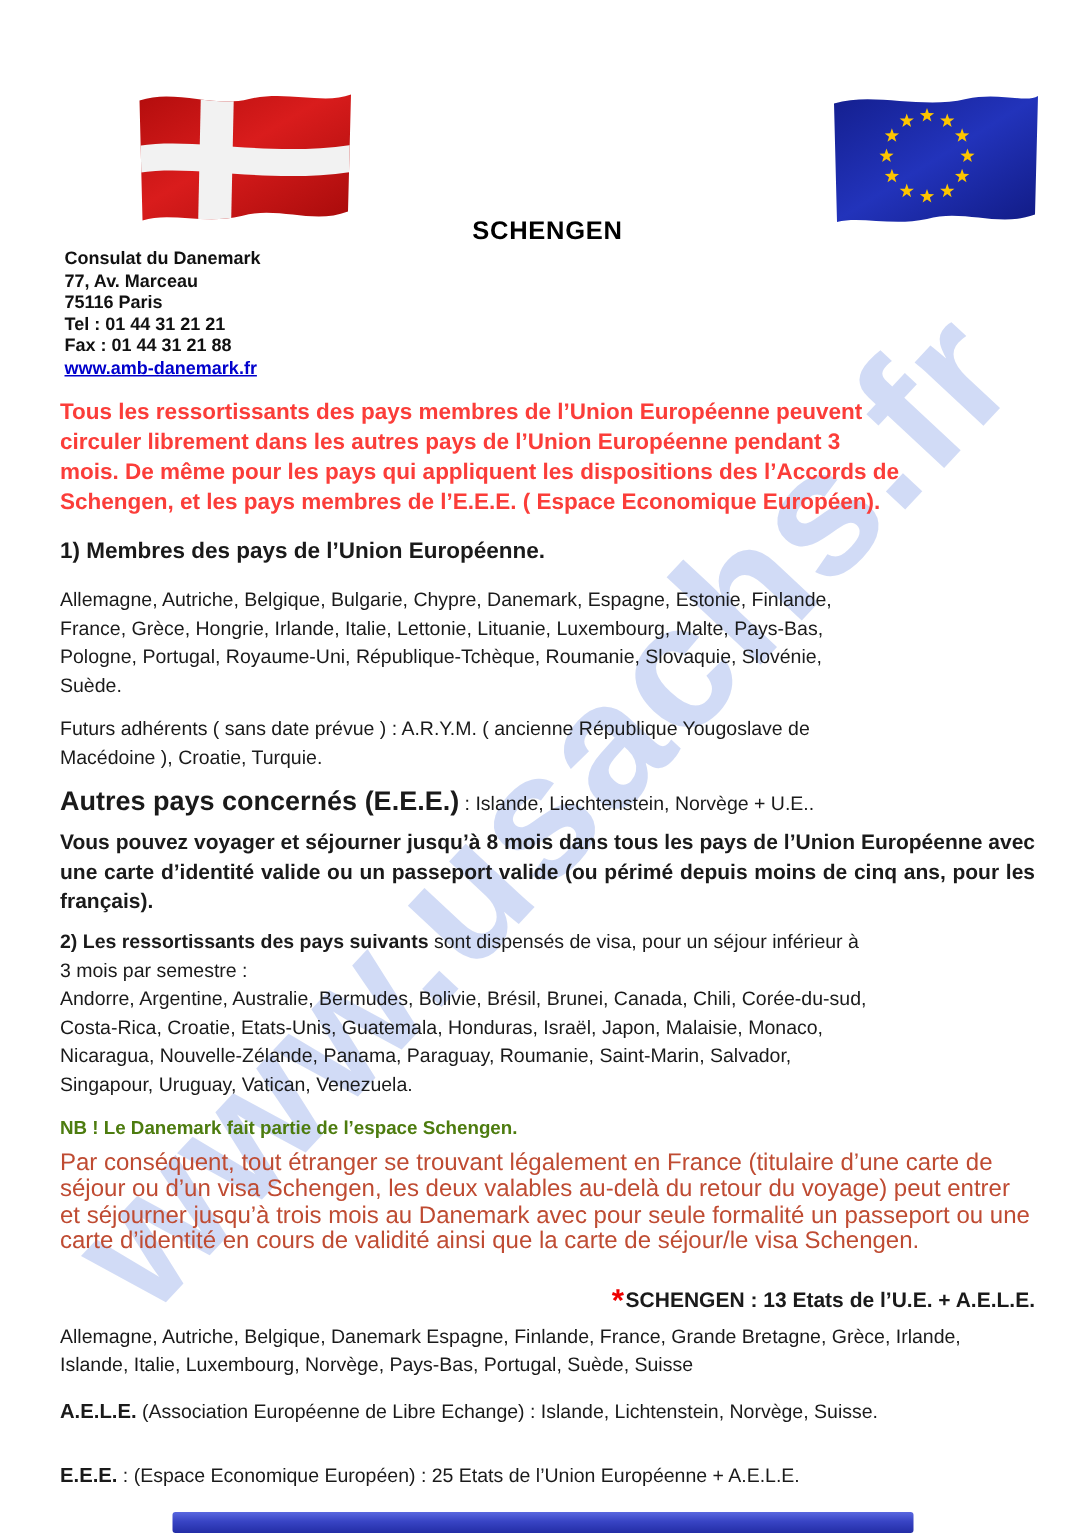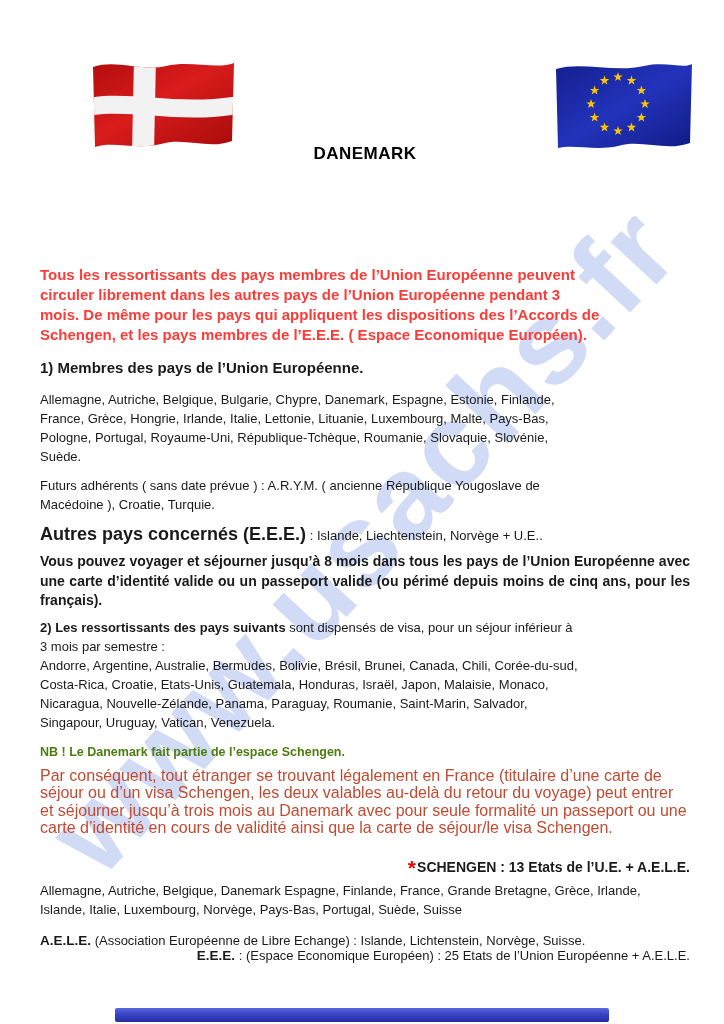--- a/index.html
+++ b/index.html
@@ -33,21 +33,21 @@
   .s2 b{font-size:13px;}
   .passport{margin-top:9px;font-size:13px;}
   .passport b{font-size:13.5px;}
   .nb{margin-top:13px;font-size:12.5px;font-weight:bold;color:#4d7c0f;}
   .consequent{margin-top:8px;font-size:16px;line-height:17.5px;color:#bf4b32;}
   .schengen-h{margin-top:19px;font-size:14px;font-weight:bold;text-align:right;}
   .schengen-h .star-mark{color:#ee0000;font-size:21px;font-weight:bold;vertical-align:-3px;margin-right:1px;}
   .schengen-list{margin-top:1px;font-size:13px;line-height:19px;}
   .aele{margin-top:14px;font-size:13px;}
   .aele b{font-size:13.5px;}
-  .eee{margin-top:0;font-size:13px;text-align:right;}
+  .eee{margin-top:28px;font-size:13px;}
   .eee b{font-size:13.5px;}
   
   .watermark{
     position:absolute;left:50%;top:540px;z-index:0;white-space:nowrap;
     transform:translate(-50%,-50%) rotate(-47deg);
     font-size:118px;font-weight:bold;color:rgba(164,184,238,0.50);
     font-family:"Liberation Sans", sans-serif;letter-spacing:2px;pointer-events:none;
   }
   
   .bottom-bar{
@@ -111,22 +111,30 @@
             <use href="#euStar" transform="translate(70,73)"></use>
             <use href="#euStar" transform="translate(56.5,69.4)"></use>
             <use href="#euStar" transform="translate(46.6,59.5)"></use>
             <use href="#euStar" transform="translate(43,46)"></use>
             <use href="#euStar" transform="translate(46.6,32.5)"></use>
             <use href="#euStar" transform="translate(56.5,22.6)"></use>
           </g>
         </svg>
       </div>
 
-      <div class="doc-title">DANEMARK</div>
+      <div class="doc-title">SCHENGEN</div>
 
+      <div class="consulate">
+        <div>Consulat du Danemark</div>
+        <div>77, Av. Marceau</div>
+        <div>75116 Paris</div>
+        <div>Tel : 01 44 31 21 21</div>
+        <div>Fax : 01 44 31 21 88</div>
+        <div><a href="#">www.amb-danemark.fr</a></div>
+      </div>
     </div>
 
     <p class="intro preline">Tous les ressortissants des pays membres de l’Union Européenne peuvent
 circuler librement dans les autres pays de l’Union Européenne pendant 3
 mois. De même pour les pays qui appliquent les dispositions des l’Accords de
 Schengen, et les pays membres de l’E.E.E. ( Espace Economique Européen).</p>
 
     <p class="h-black">1) Membres des pays de l’Union Européenne.</p>
 
     <p class="members preline">Allemagne, Autriche, Belgique, Bulgarie, Chypre, Danemark, Espagne, Estonie, Finlande,

